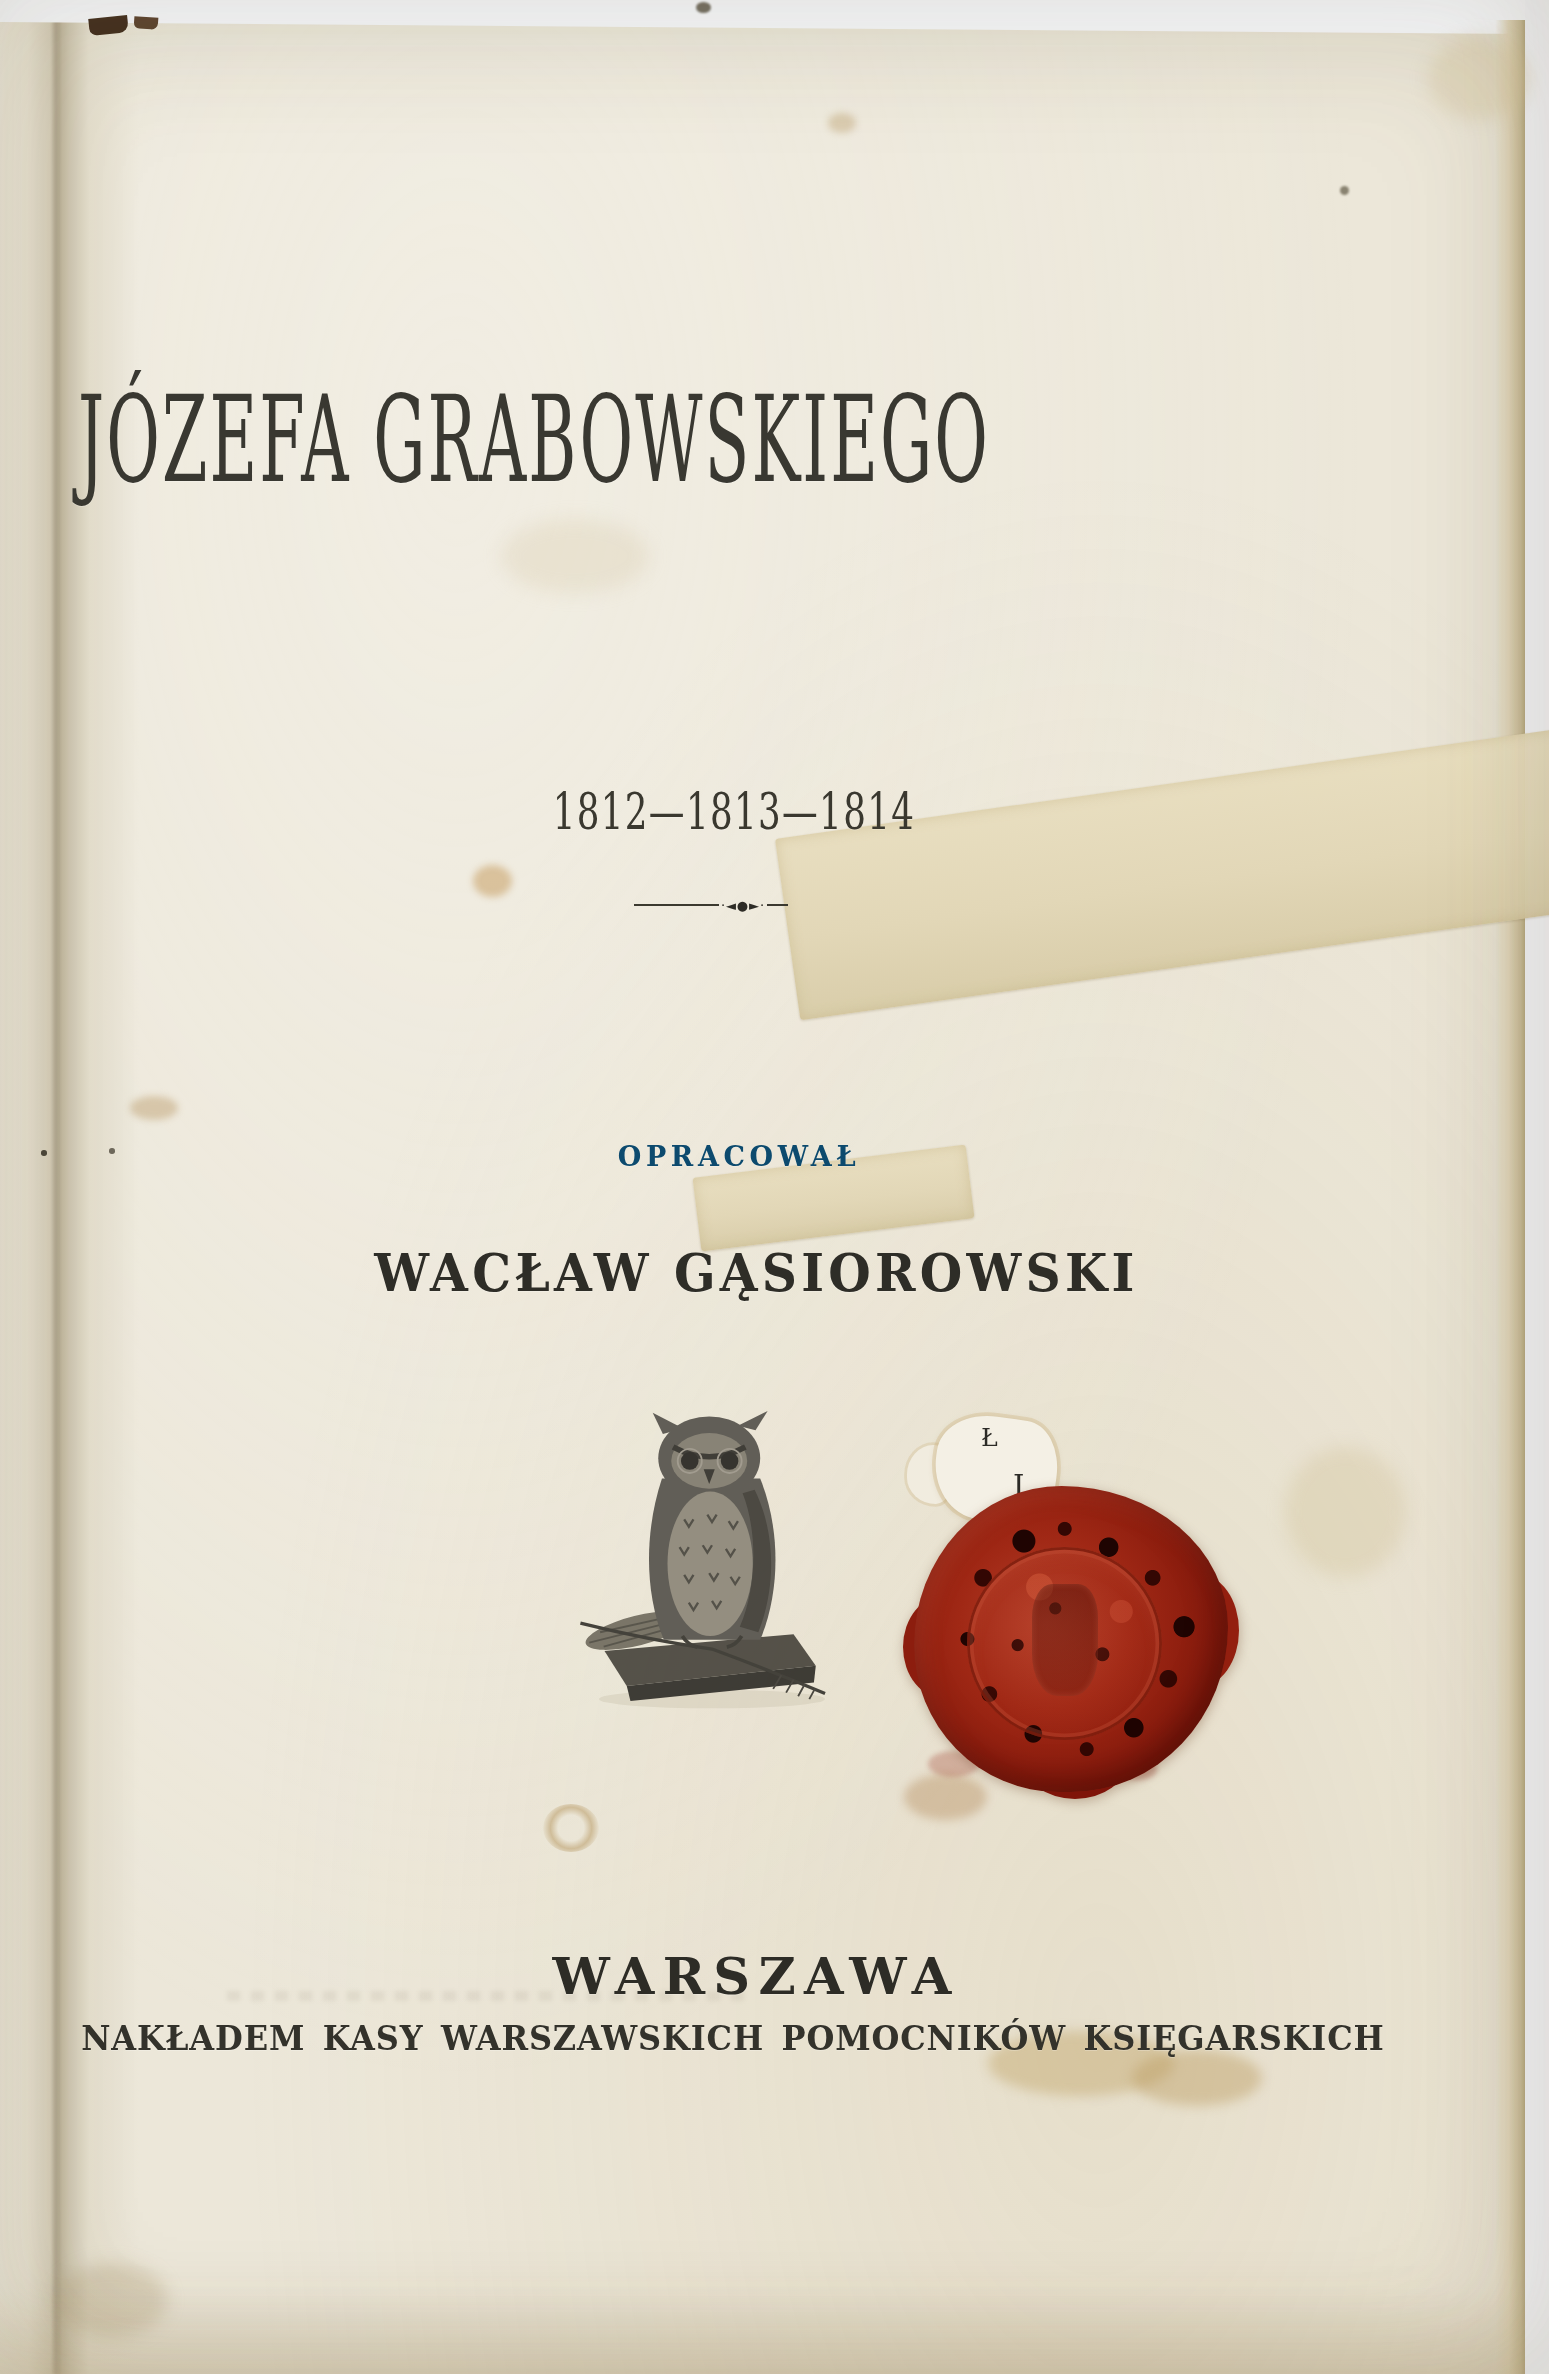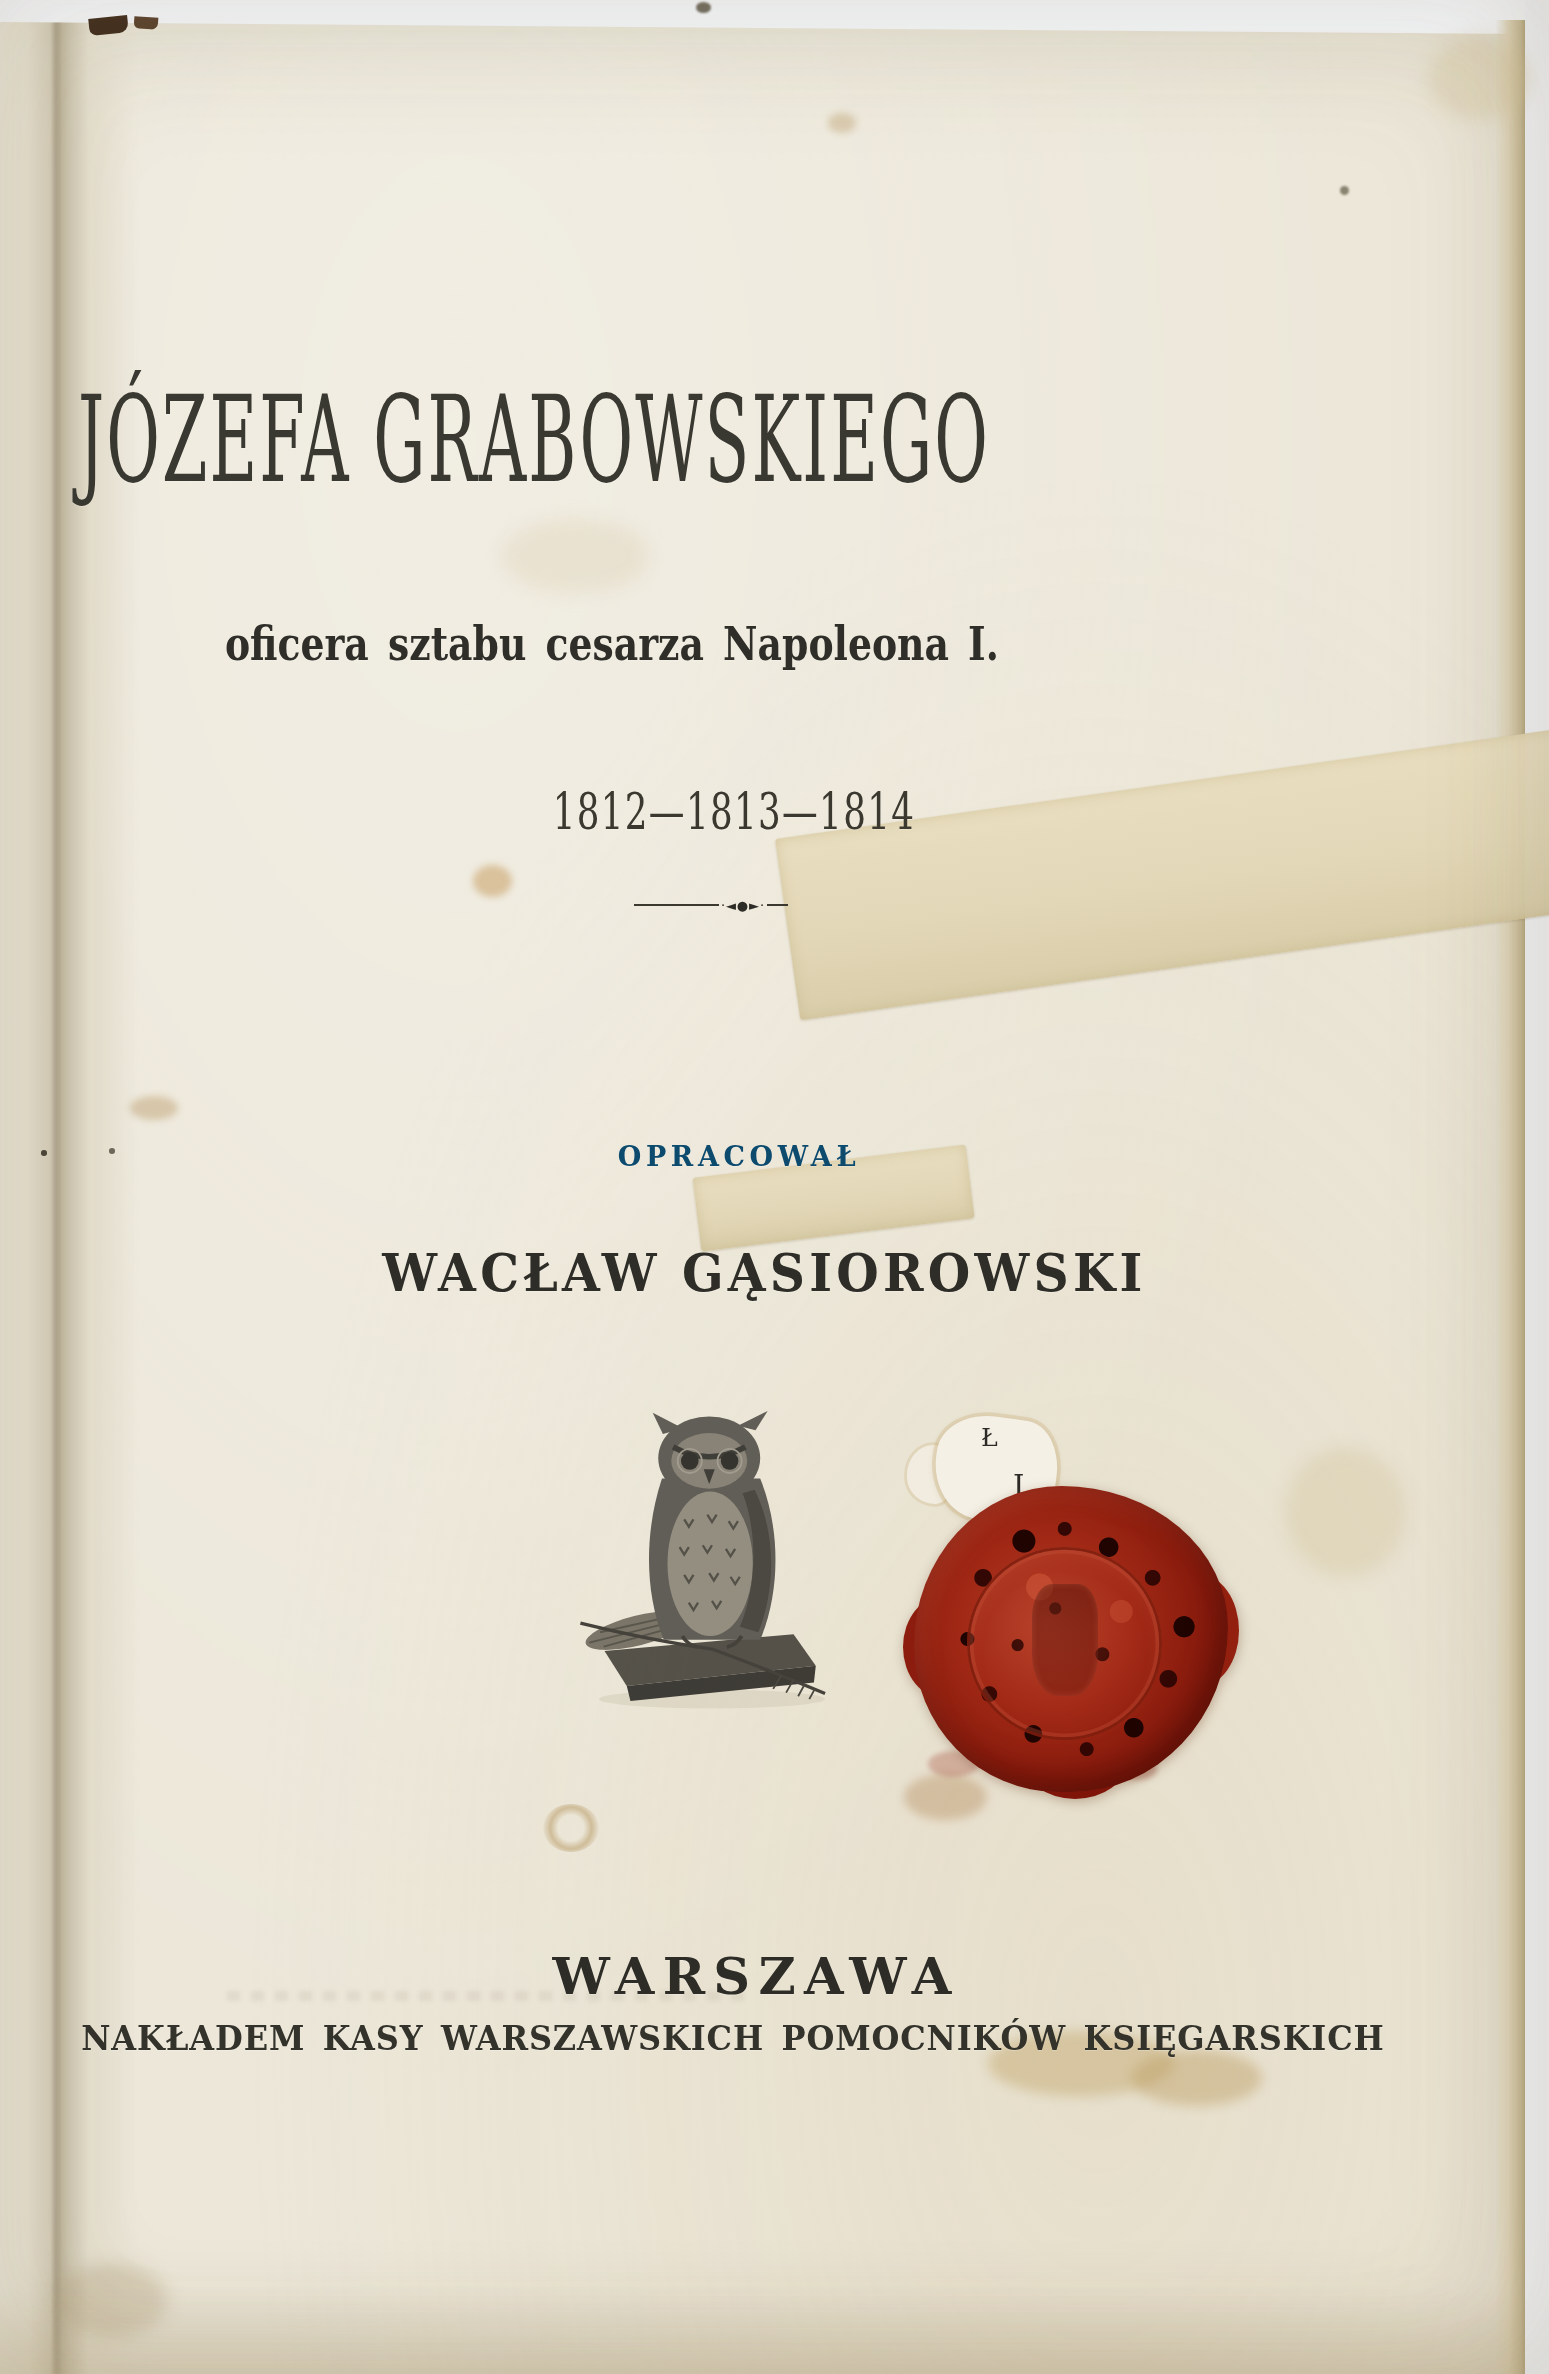--- a/index.html
+++ b/index.html
@@ -64,21 +64,21 @@
   .t2{left:115px;top:378px;width:839px;font-size:119px;color:#393831;}
   .t2>span{transform:scaleX(.55);letter-spacing:3.7px;}
   .sub{left:241px;top:620px;width:742px;font-size:46px;font-weight:bold;color:#2f2e28;}
   .sub>span{transform:scaleX(.82);word-spacing:7.4px;}
   .dates{left:363px;top:761px;width:742px;font-size:51px;color:#3a382f;margin-top:24px;}
   .dates>span{transform:scaleX(.7);letter-spacing:1.9px;}
   .perm{left:128px;top:1009px;width:1215px;font-size:44px;font-weight:bold;color:#2d2c26;}
   .perm>span{transform:scaleX(.84);word-spacing:6.5px;letter-spacing:0.9px;}
   .oprac{left:368px;top:1143px;width:742px;font-size:27px;font-weight:600;color:#0c4a6e;}
   .oprac>span{letter-spacing:4.6px;}
-  .author{left:393px;top:1245px;width:742px;font-size:53px;font-weight:bold;color:#2e2d27;}
+  .author{left:385px;top:1245px;width:742px;font-size:53px;font-weight:bold;color:#2e2d27;}
   .author>span{transform:scaleX(.92);letter-spacing:4.6px;}
   .city{left:385px;top:1950px;width:742px;font-size:51px;font-weight:bold;color:#2d2c26;}
   .city>span{letter-spacing:8.3px;}
   .publisher{left:125px;top:2022px;width:1215px;font-size:33px;font-weight:600;color:#33322b;}
   .publisher>span{letter-spacing:0.9px;word-spacing:5.6px;transform:scaleX(.97);}
   .year{left:357px;top:2070px;width:742px;font-size:50px;color:#33322b;}
   .year>span{transform:scaleX(.88);letter-spacing:1.9px;}
   
   .divider{position:absolute;left:634px;top:895px;width:155px;height:20.4px;display:flex;align-items:center;}
   .div-line{height:1.9px;background:#3b392f;flex:0 0 auto;}
@@ -160,23 +160,20 @@
   <div class="stain s15"></div>
   <div class="stain w1"></div>
   <div class="stain w2"></div>
   <div class="showthrough"></div>
 
   <div class="tape tape-1"></div>
   <div class="tape tape-2"></div>
 
   <div class="line t2">
     <span>JÓZEFA GRABOWSKIEGO</span>
-  </div>
-  <div class="line sub">
-    <span>oficera sztabu cesarza Napoleona I.</span>
   </div>
   <div class="line dates">
     <span>1812—1813—1814</span>
   </div>
 
   <div class="divider">
     <div class="div-line l"></div>
     <div class="div-orn">·◄●►·</div>
     <div class="div-line r"></div>
   </div>

